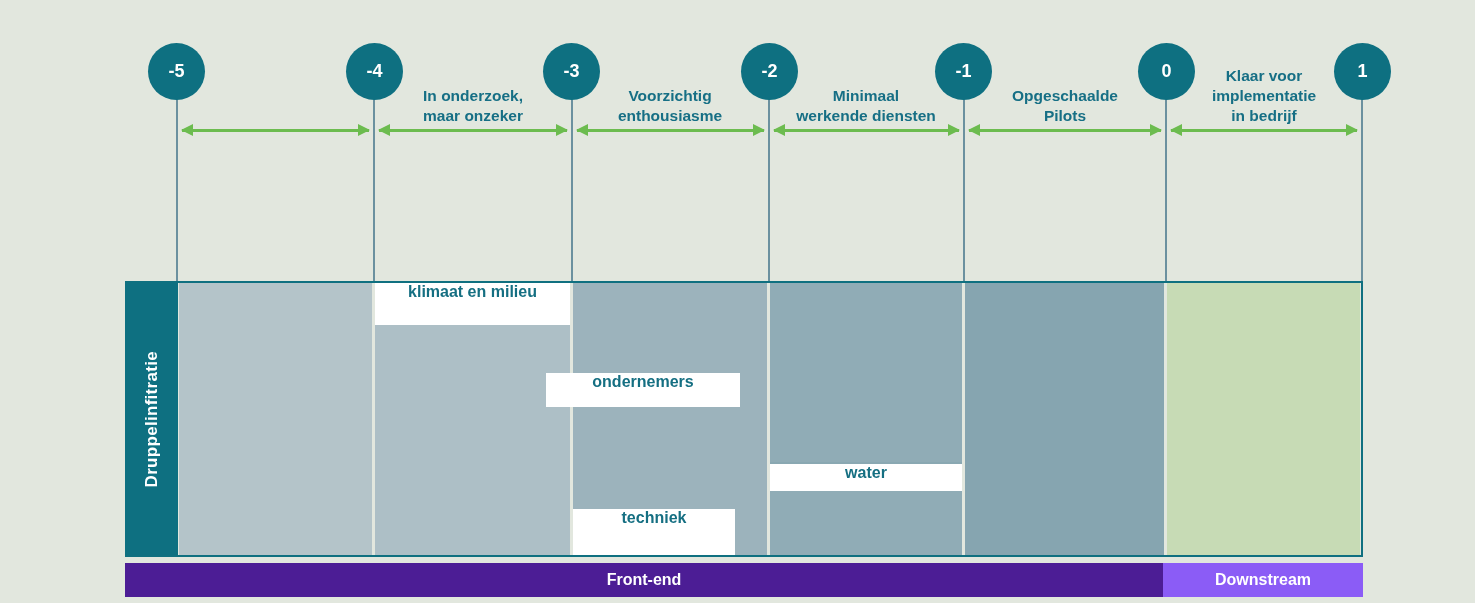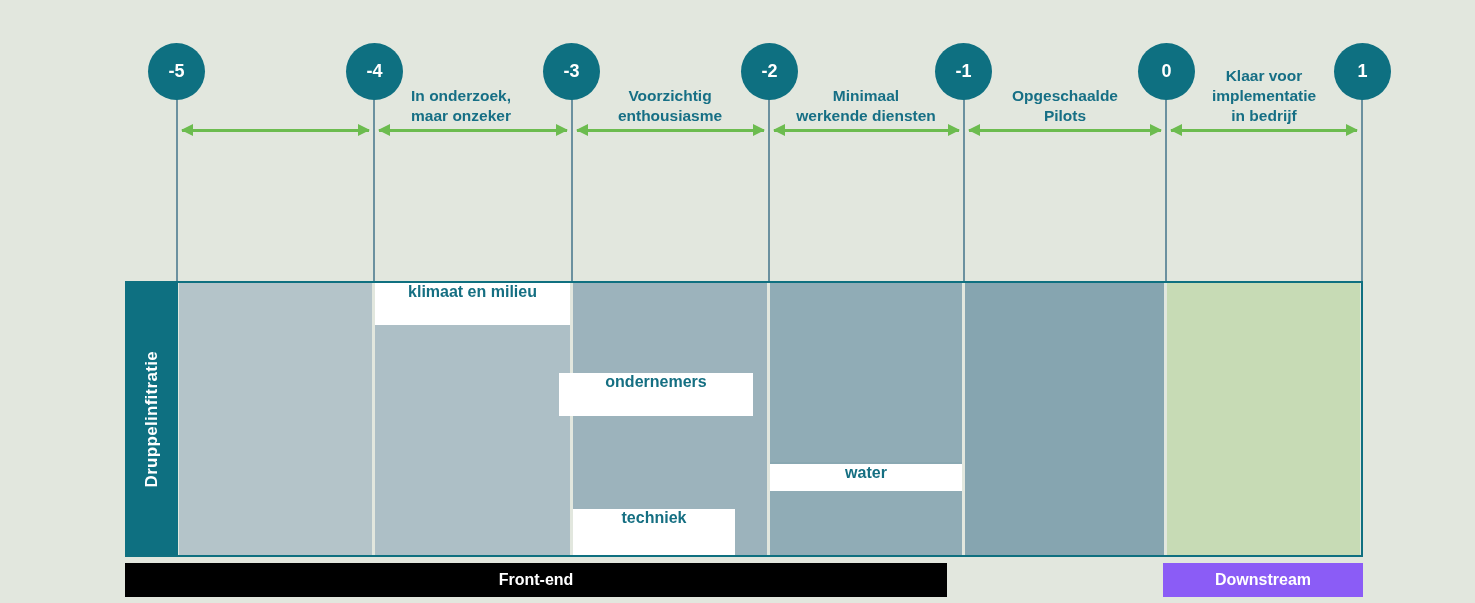--- a/index.html
+++ b/index.html
@@ -45,30 +45,30 @@
   .col2 { left:375px;  width:195px; background:#adbfc6; }
   .col3 { left:573px;  width:194px; background:#9cb3bc; }
   .col4 { left:770px;  width:192px; background:#90acb6; }
   .col5 { left:965px;  width:199px; background:#86a5b0; }
   .col6 { left:1167px; width:193px; background:#c7dbb5; }
 
   
   .cell { position:absolute; background:#ffffff; color:#156f82; font-weight:bold; font-size:16px;
           display:flex; justify-content:center; z-index:2; }
   .cell-klimaat      { left:375px; top:283px; width:195px; height:42px; }
-  .cell-ondernemers  { left:559px; top:373px; width:194px; height:43px; }
+  .cell-ondernemers  { left:546px; top:373px; width:194px; height:34px; }
   .cell-techniek     { left:573px; top:509px; width:162px; height:46px; }
   .cell-maatschappij { left:770px; top:418px; width:192px; height:44px; }
   .cell-water        { left:770px; top:464px; width:192px; height:27px; }
   .cell-sep          { position:absolute; left:770px; top:462px; width:192px; height:2px; background:#8aa8b2; z-index:2; }
 
   
   .bar { position:absolute; top:563px; height:34px; display:flex; align-items:center; justify-content:center;
          color:#ffffff; font-weight:bold; font-size:16px; z-index:3; }
-  .bar-frontend   { left:125px; width:822px; background:#000000; }
+  .bar-frontend   { left:125px; width:1038px; background:#4c1d95; }
   .bar-downstream { left:1163px; width:200px; background:#8b5cf6; }
 </style>
 </head>
 <body>
 
 <div class="stage">
 
   <div class="circle" style="left:148px">
       <span>-5</span>
     </div>
@@ -92,21 +92,21 @@
     </div>
 
   <div class="vline" style="left:176px"></div>
   <div class="vline" style="left:373px"></div>
   <div class="vline" style="left:571px"></div>
   <div class="vline" style="left:768px"></div>
   <div class="vline" style="left:963px"></div>
   <div class="vline" style="left:1165px"></div>
   <div class="vline" style="left:1361px"></div>
 
-  <div class="seg-label" style="left:361px">
+  <div class="seg-label" style="left:373px">
     <span>In onderzoek,</span>
     <span>maar onzeker</span>
   </div>
   <div class="seg-label" style="left:570px">
     <span>Voorzichtig</span>
     <span>enthousiasme</span>
   </div>
   <div class="seg-label" style="left:766px">
     <span>Minimaal</span>
     <span>werkende diensten</span>

